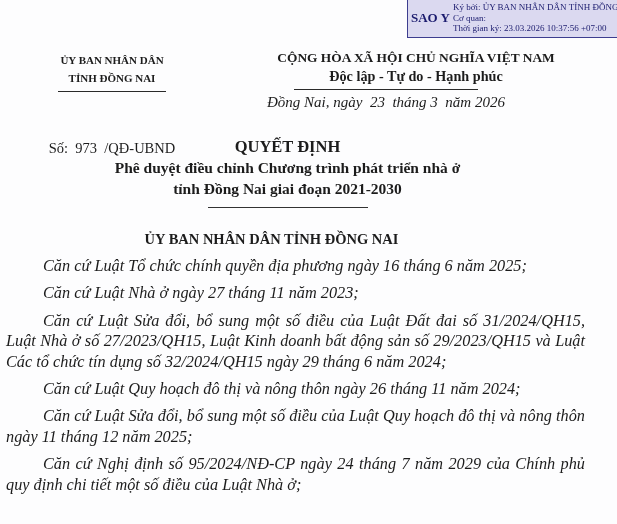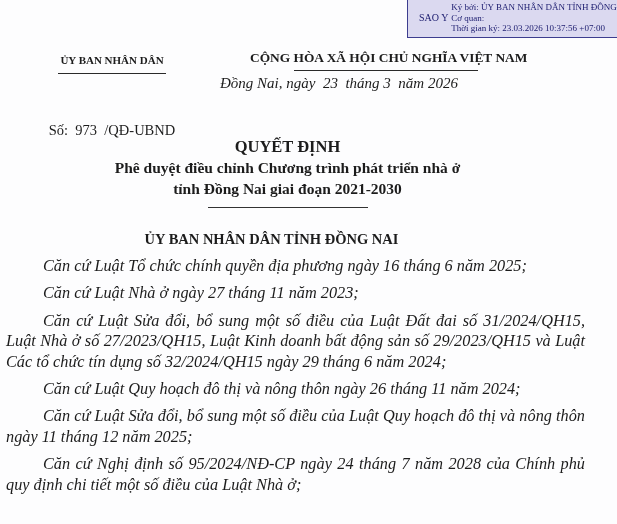--- a/index.html
+++ b/index.html
@@ -20,30 +20,30 @@
     top: -5px;
     width: 240px;
     box-sizing: border-box;
     background: #dbd9f0;
     border: 1.5px solid #3d3d8f;
     color: #1b1b6e;
     display: flex;
     align-items: center;
     padding: 6px 4px 3px 3px;
   }
-  .stamp-side { font-size: 10px; font-weight: normal; margin-right: 3px; white-space: nowrap; margin-left: 8px; }
+  .stamp-side { font-size: 13px; font-weight: bold; margin-right: 3px; white-space: nowrap; }
   .stamp-lines { font-size: 9px; line-height: 10.5px; white-space: nowrap; }
 
   
   .hdr-left { position: absolute; top: 51px; left: 28px; width: 168px; text-align: center; }
   .hdr-left-l1, .hdr-left-l2 { font-weight: bold; font-size: 11px; line-height: 18px; }
   .rule-left { width: 108px; border-top: 1.2px solid #2a2a2a; margin: 4px auto 5px; height: 0; }
   .so-line { font-size: 14.5px; white-space: pre; margin-top: 48px; }
 
-  .hdr-right { position: absolute; top: 49px; left: 250px; width: 332px; text-align: left; }
+  .hdr-right { position: absolute; top: 49px; left: 250px; width: 332px; text-align: center; }
   .hdr-right-l1 { font-weight: bold; font-size: 13.4px; line-height: 18px; }
   .hdr-right-l2 { font-weight: bold; font-size: 14.2px; line-height: 19px; }
   .rule-right { width: 184px; border-top: 1.2px solid #2a2a2a; margin: 3px auto 4px; height: 0; transform: translateX(-30px); }
   .date-line { font-style: italic; font-size: 15px; white-space: pre; transform: translateX(-30px); }
 
   
   .main { position: absolute; top: 0; left: 6px; width: 579px; }
   .title-block { padding-top: 136px; text-align: center; transform: translateX(-8px); }
   .doc-type { font-weight: bold; font-size: 16.5px; line-height: 21px; }
   .doc-subject { font-weight: bold; font-size: 15.5px; line-height: 21px; }
@@ -69,43 +69,45 @@
     <div class="stamp-side">SAO Y</div>
     <div class="stamp-lines">
       <div>Ký bởi: ỦY BAN NHÂN DÂN TỈNH ĐỒNG NAI</div>
       <div>Cơ quan:</div>
       <div>Thời gian ký: 23.03.2026 10:37:56 +07:00</div>
     </div>
   </div>
 
   <div class="hdr-left">
     <div class="hdr-left-l1">ỦY BAN NHÂN DÂN</div>
+    <div class="hdr-left-l2">TỈNH ĐỒNG NAI</div>
     <div class="rule-left"></div>
     <div class="so-line">Số:  973  /QĐ-UBND</div>
   </div>
 
   <div class="hdr-right">
     <div class="hdr-right-l1">CỘNG HÒA XÃ HỘI CHỦ NGHĨA VIỆT NAM</div>
+    <div class="hdr-right-l2">Độc lập - Tự do - Hạnh phúc</div>
     <div class="rule-right"></div>
     <div class="date-line">Đồng Nai, ngày  23  tháng 3  năm 2026</div>
   </div>
 
   <div class="main">
     <div class="title-block">
       <div class="doc-type">QUYẾT ĐỊNH</div>
       <div class="doc-subject">Phê duyệt điều chỉnh Chương trình phát triển nhà ở</div>
       <div class="doc-subject">tỉnh Đồng Nai giai đoạn 2021-2030</div>
       <div class="title-rule"></div>
     </div>
 
     <div class="issuer">ỦY BAN NHÂN DÂN TỈNH ĐỒNG NAI</div>
 
     <div class="body-block">
       <p class="recital">Căn cứ Luật Tổ chức chính quyền địa phương ngày 16 tháng 6 năm 2025;</p>
       <p class="recital">Căn cứ Luật Nhà ở ngày 27 tháng 11 năm 2023;</p>
       <p class="recital">Căn cứ Luật Sửa đổi, bổ sung một số điều của Luật Đất đai số 31/2024/QH15, Luật Nhà ở số 27/2023/QH15, Luật Kinh doanh bất động sản số 29/2023/QH15 và Luật Các tổ chức tín dụng số 32/2024/QH15 ngày 29 tháng 6 năm 2024;</p>
       <p class="recital">Căn cứ Luật Quy hoạch đô thị và nông thôn ngày 26 tháng 11 năm 2024;</p>
       <p class="recital">Căn cứ Luật Sửa đổi, bổ sung một số điều của Luật Quy hoạch đô thị và nông thôn ngày 11 tháng 12 năm 2025;</p>
-      <p class="recital">Căn cứ Nghị định số 95/2024/NĐ-CP ngày 24 tháng 7 năm 2028 của Chính phủ quy định chi tiết một số điều của Luật Nhà ở;</p>
+      <p class="recital">Căn cứ Nghị định số 95/2024/NĐ-CP ngày 24 tháng 7 năm 2029 của Chính phủ quy định chi tiết một số điều của Luật Nhà ở;</p>
     </div>
   </div>
 
 </div>
 
 </body></html>

